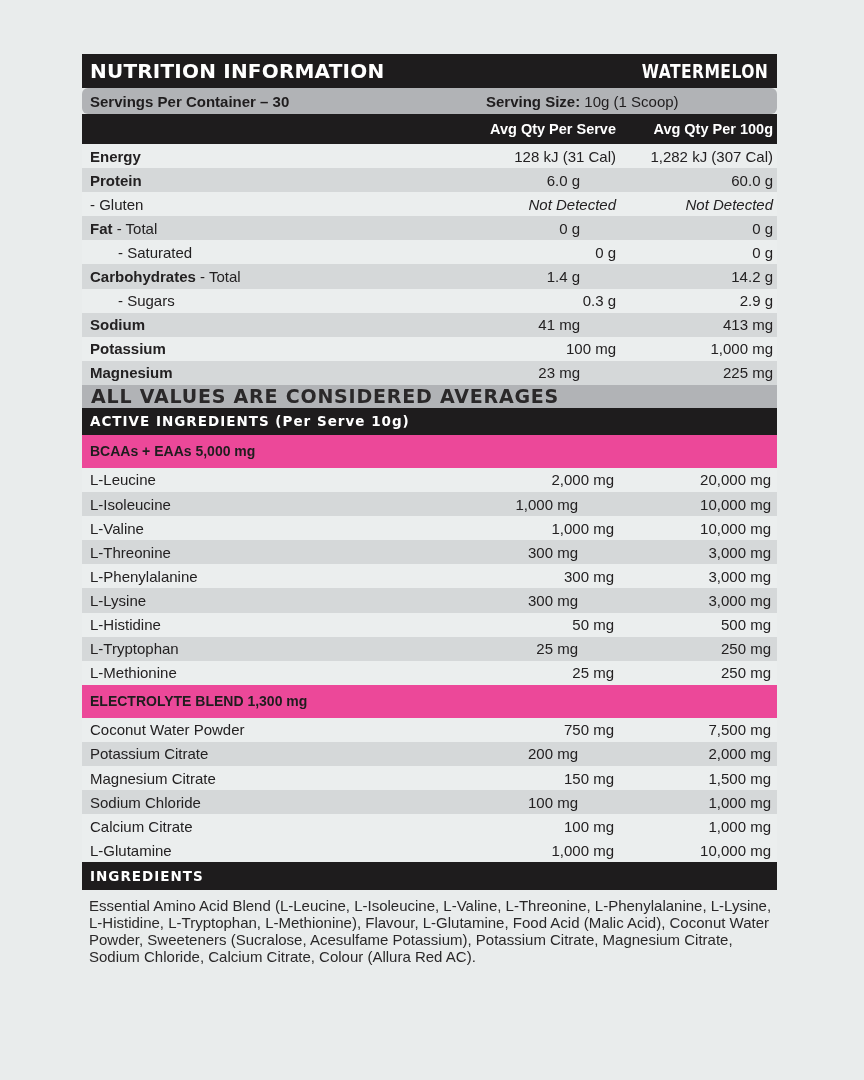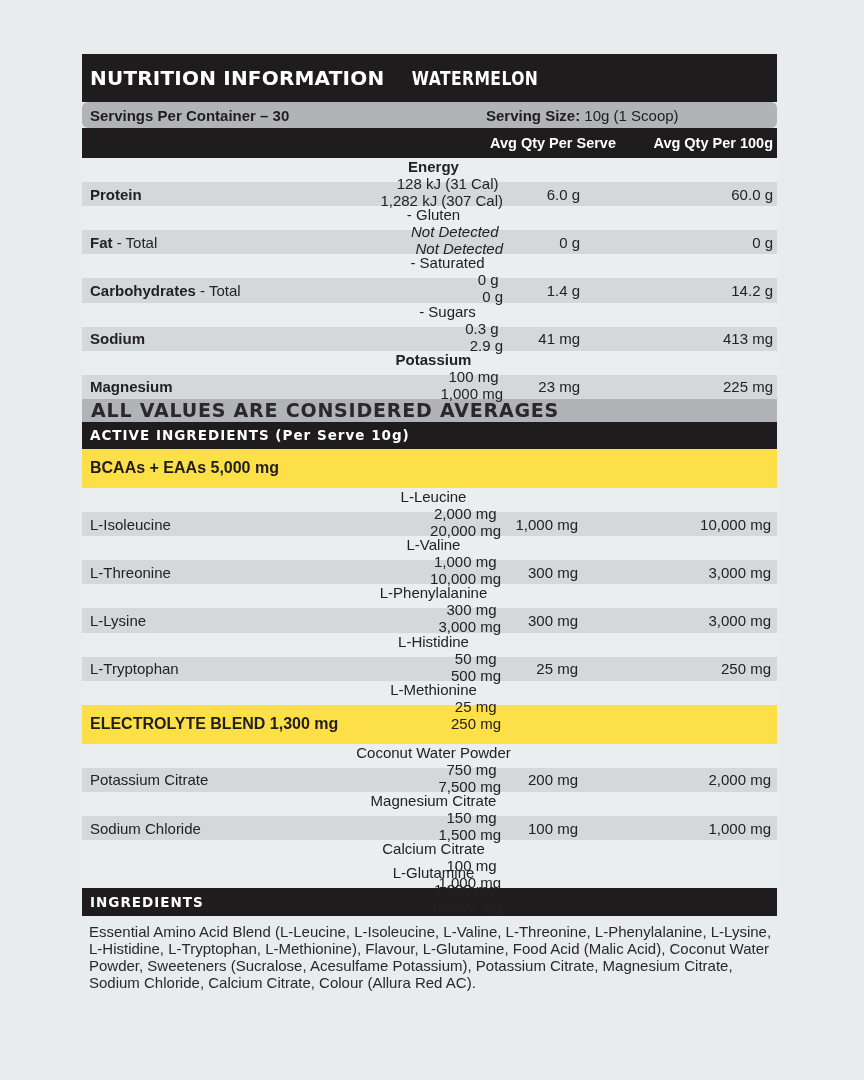--- a/index.html
+++ b/index.html
@@ -1,42 +1,42 @@
 <!DOCTYPE html>
 <html><head>
 <meta charset="utf-8">
 <style>
   * { box-sizing: border-box; margin: 0; padding: 0; }
   html, body { width: 864px; height: 1080px; background: #e9ecec; overflow: hidden; }
   body { font-family: "Liberation Sans", "DejaVu Sans", sans-serif; color: #1f1d1e; position: relative; }
   .panel { position: absolute; left: 82px; top: 54px; width: 695px; }
-  .title-bar { height: 48px; background: #1e1c1d; color: #fff; display: flex; align-items: center; justify-content: flex-start; padding: 0 9px 0 8px; }
+  .title-bar { height: 34px; background: #1e1c1d; color: #fff; display: flex; align-items: center; justify-content: space-between; padding: 0 9px 0 8px; }
   .title-bar .title { font-family: "DejaVu Sans", sans-serif; font-weight: bold; font-size: 20px; letter-spacing: 0.2px; }
   .title-bar .flavour { font-family: "DejaVu Sans", sans-serif; font-weight: bold; font-size: 19px; transform: scaleX(0.82); transform-origin: right center; letter-spacing: 0.5px; }
   .serving-bar { height: 26px; background: #b1b3b6; display: flex; align-items: center; font-size: 15px; padding-left: 8px; border-radius: 6px; }
   .serving-bar .spc { font-weight: bold; width: 396px; }
   .serving-bar .ss b { font-weight: bold; }
   .col-header { height: 30px; background: #1e1c1d; color: #fff; display: flex; align-items: center; font-weight: bold; font-size: 14.5px; }
   .col-header .c1 { flex: 1; }
   .col-header .c2 { width: 150px; text-align: right; padding-right: 6px; }
   .col-header .c3 { width: 155px; text-align: right; padding-right: 4px; }
   .row { height: 24.1px; display: flex; align-items: center; font-size: 15px; color: #232122; }
-  .row.light { background: #ebeeee; flex-direction: column; }
+  .row.light { background: #ebeeee; }
   .row.dark { background: #d5d8d9; gap: 36px; }
   .row .name { flex: 1; padding-left: 8px; white-space: nowrap; }
   .row .name.indent { padding-left: 36px; }
   .row .name b { font-weight: bold; }
   .row .v1 { width: 150px; text-align: right; padding-right: 6px; }
   .row .v2 { width: 155px; text-align: right; padding-right: 4px; }
   .row .italic { font-style: italic; }
   .row.active .v1 { padding-right: 8px; }
   .row.active .v2 { padding-right: 6px; }
   .averages { height: 23px; background: #b1b3b6; display: flex; align-items: center; padding-left: 9px; font-size: 19px; font-weight: bold; letter-spacing: 0.8px; color: #2a2829; font-family: "DejaVu Sans", sans-serif; transform-origin: left; }
   .section-dark { height: 27px; background: #1e1c1d; color: #fff; display: flex; align-items: center; padding-left: 8px; font-family: "DejaVu Sans", sans-serif; font-weight: bold; font-size: 13.5px; letter-spacing: 1px; }
-  .group-header { height: 39px; background: #fde047; display: flex; align-items: center; padding-left: 8px; font-weight: bold; font-size: 16px; color: #1f1d1e; }
+  .group-header { height: 33px; background: #ec4899; display: flex; align-items: center; padding-left: 8px; font-weight: bold; font-size: 14px; color: #1f1d1e; }
   .ingredients-text { padding: 7px 8px 0 7px; font-size: 15px; line-height: 17px; color: #2a2829; width: 700px; }
 </style>
 </head>
 <body>
 
 <div class="panel">
   <div class="title-bar">
     <span class="title">NUTRITION INFORMATION</span>
     <span class="flavour">WATERMELON</span>
   </div>

